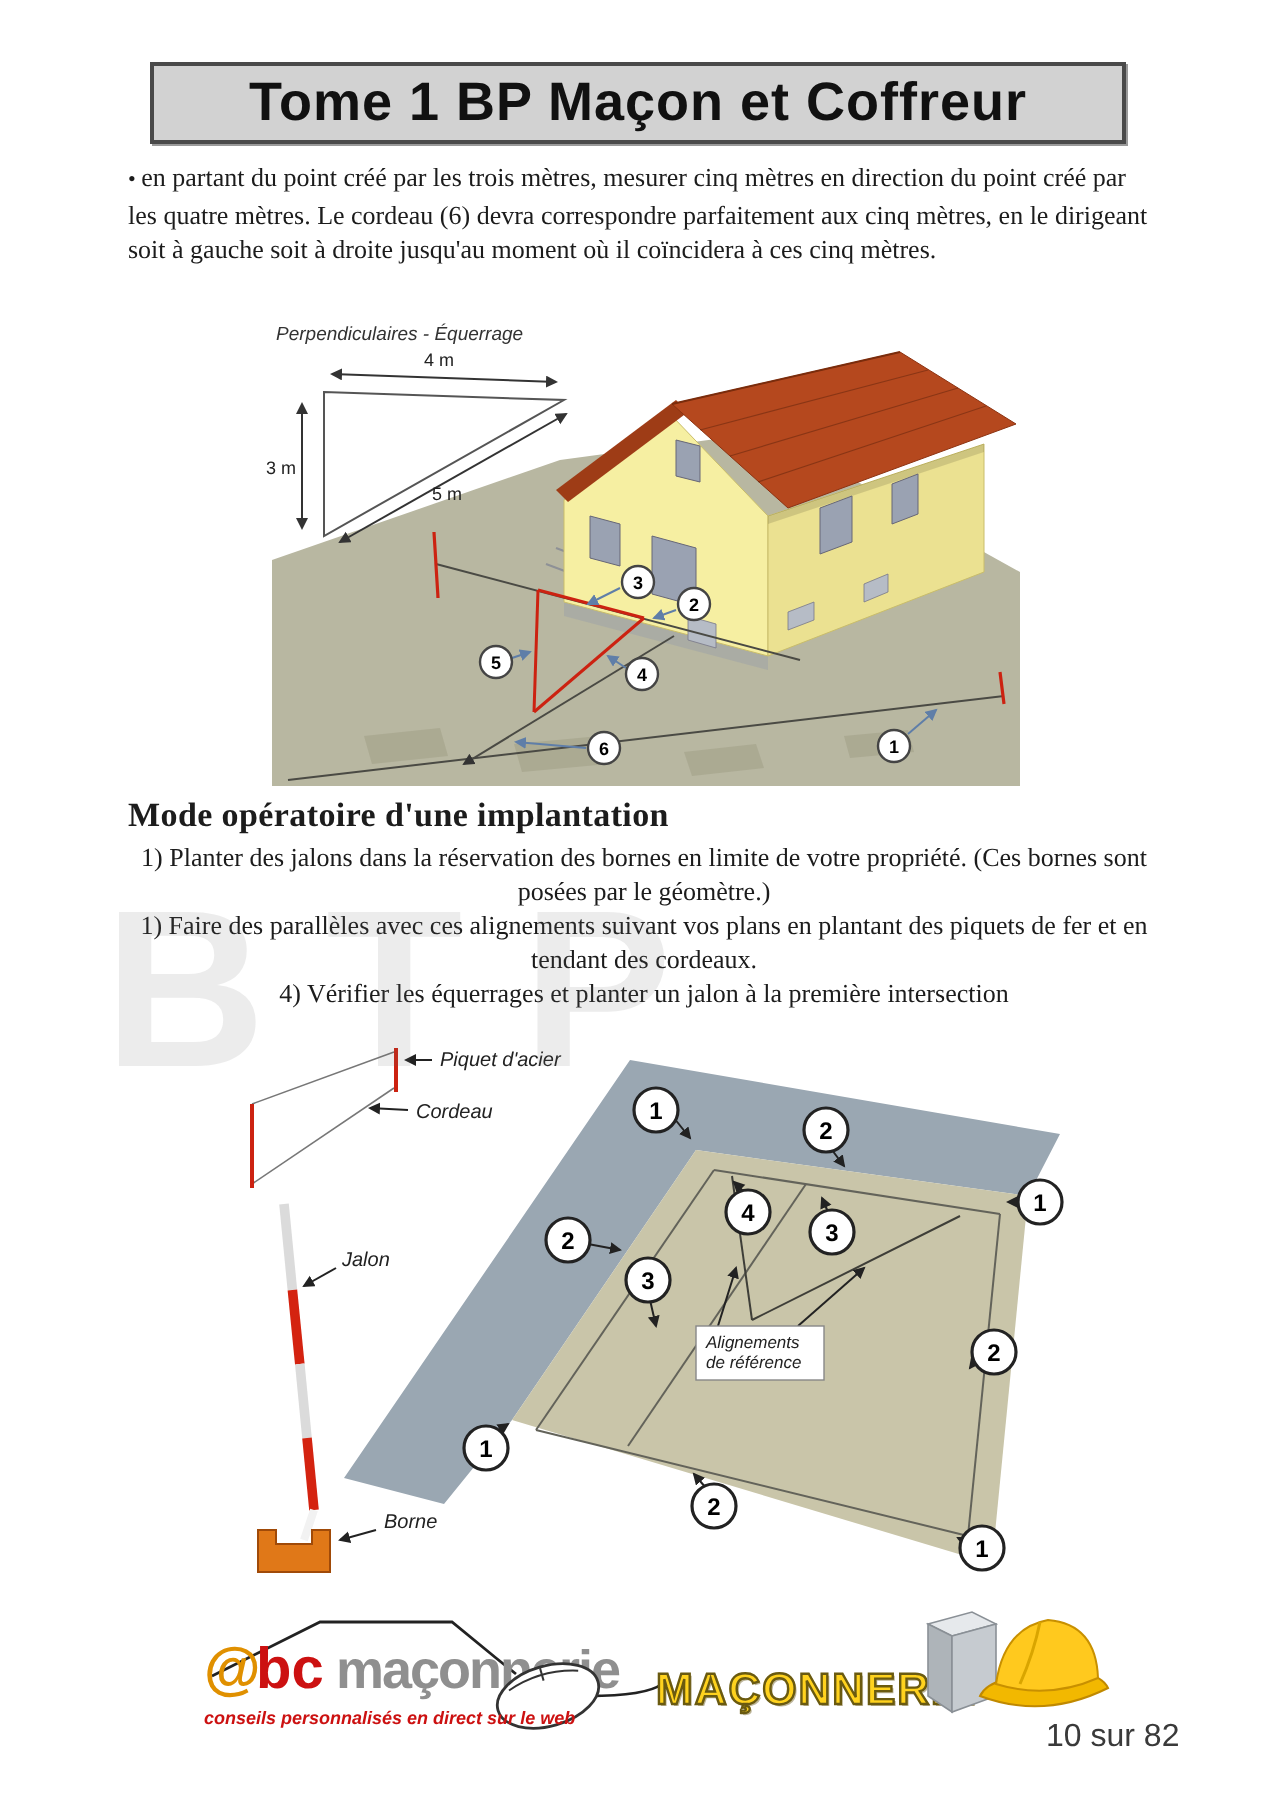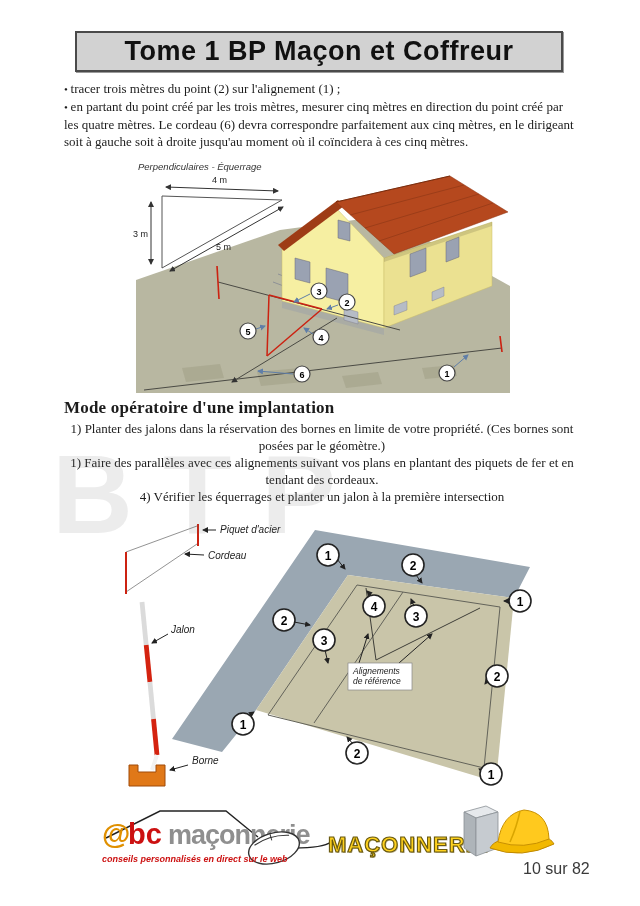--- a/index.html
+++ b/index.html
@@ -43,21 +43,20 @@
 </head>
 <body>
 
 <div class="page">
 
   <div class="title-bar">
     <span>Tome 1 BP Maçon et Coffreur</span>
   </div>
 
   <div class="intro">
-    <p class="bullet">tracer trois mètres du point (2) sur l'alignement (1) ;</p>
     <p class="bullet">en partant du point créé par les trois mètres, mesurer cinq mètres en direction du point créé par les quatre mètres. Le cordeau (6) devra correspondre parfaitement aux cinq mètres, en le dirigeant soit à gauche soit à droite jusqu'au moment où il coïncidera à ces cinq mètres.</p>
   </div>
 
   <svg class="fig1" width="380" height="240" viewBox="0 0 380 240">
     <defs>
       <marker id="arrB" markerWidth="7" markerHeight="7" refX="5" refY="3" orient="auto-start-reverse">
         <path d="M0,0 L6,3 L0,6 Z" fill="#333"></path>
       </marker>
       <marker id="arrBlue" markerWidth="7" markerHeight="7" refX="5" refY="3" orient="auto-start-reverse">
         <path d="M0,0 L6,3 L0,6 Z" fill="#5f7ea8"></path>

